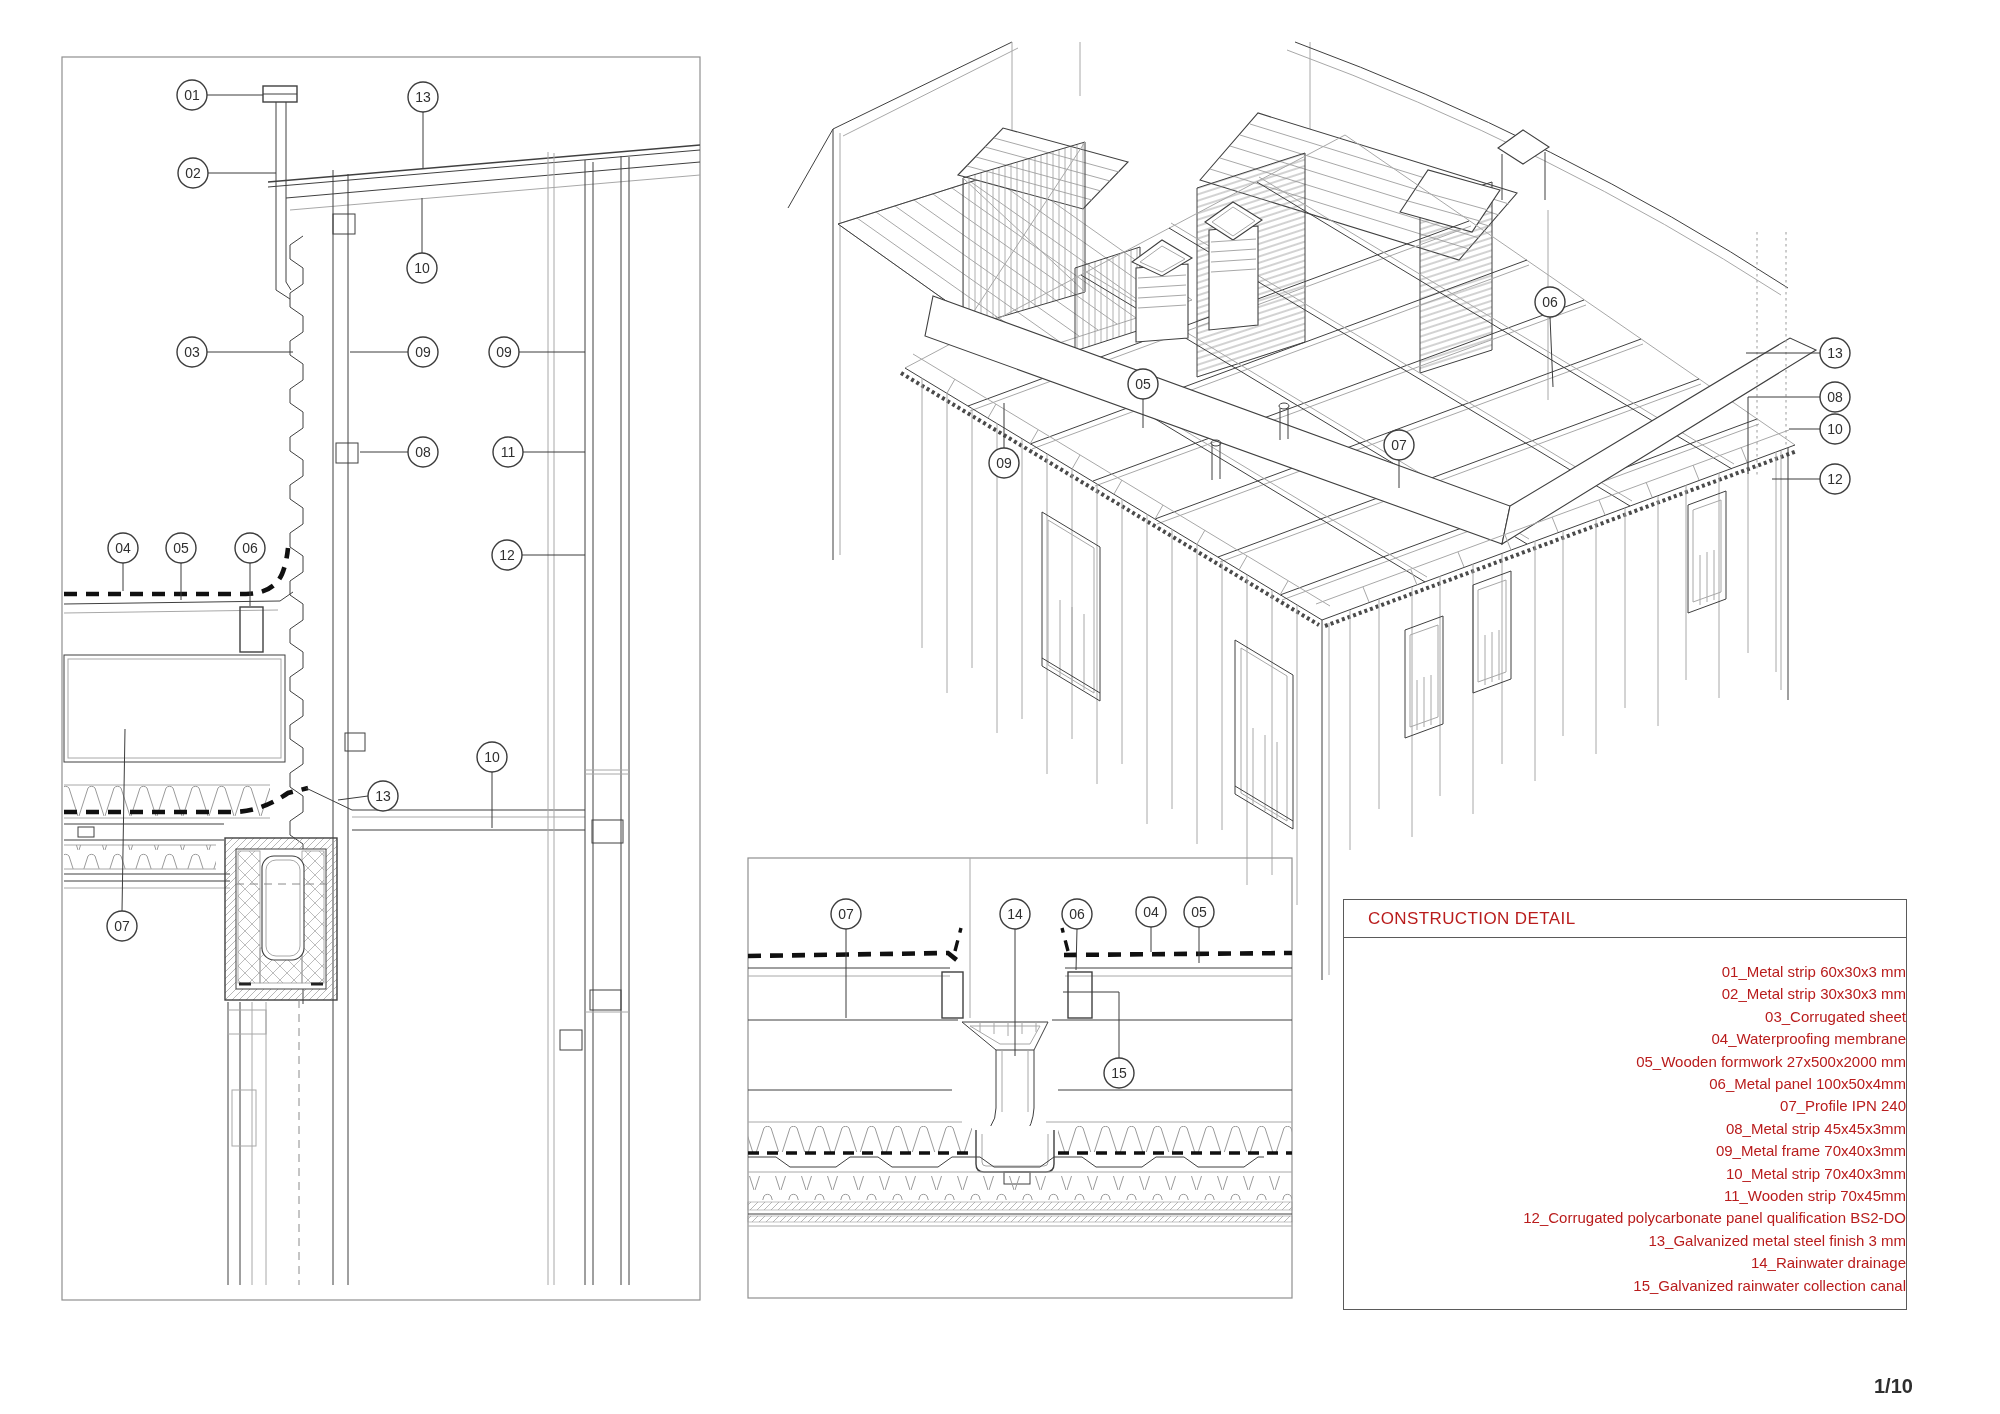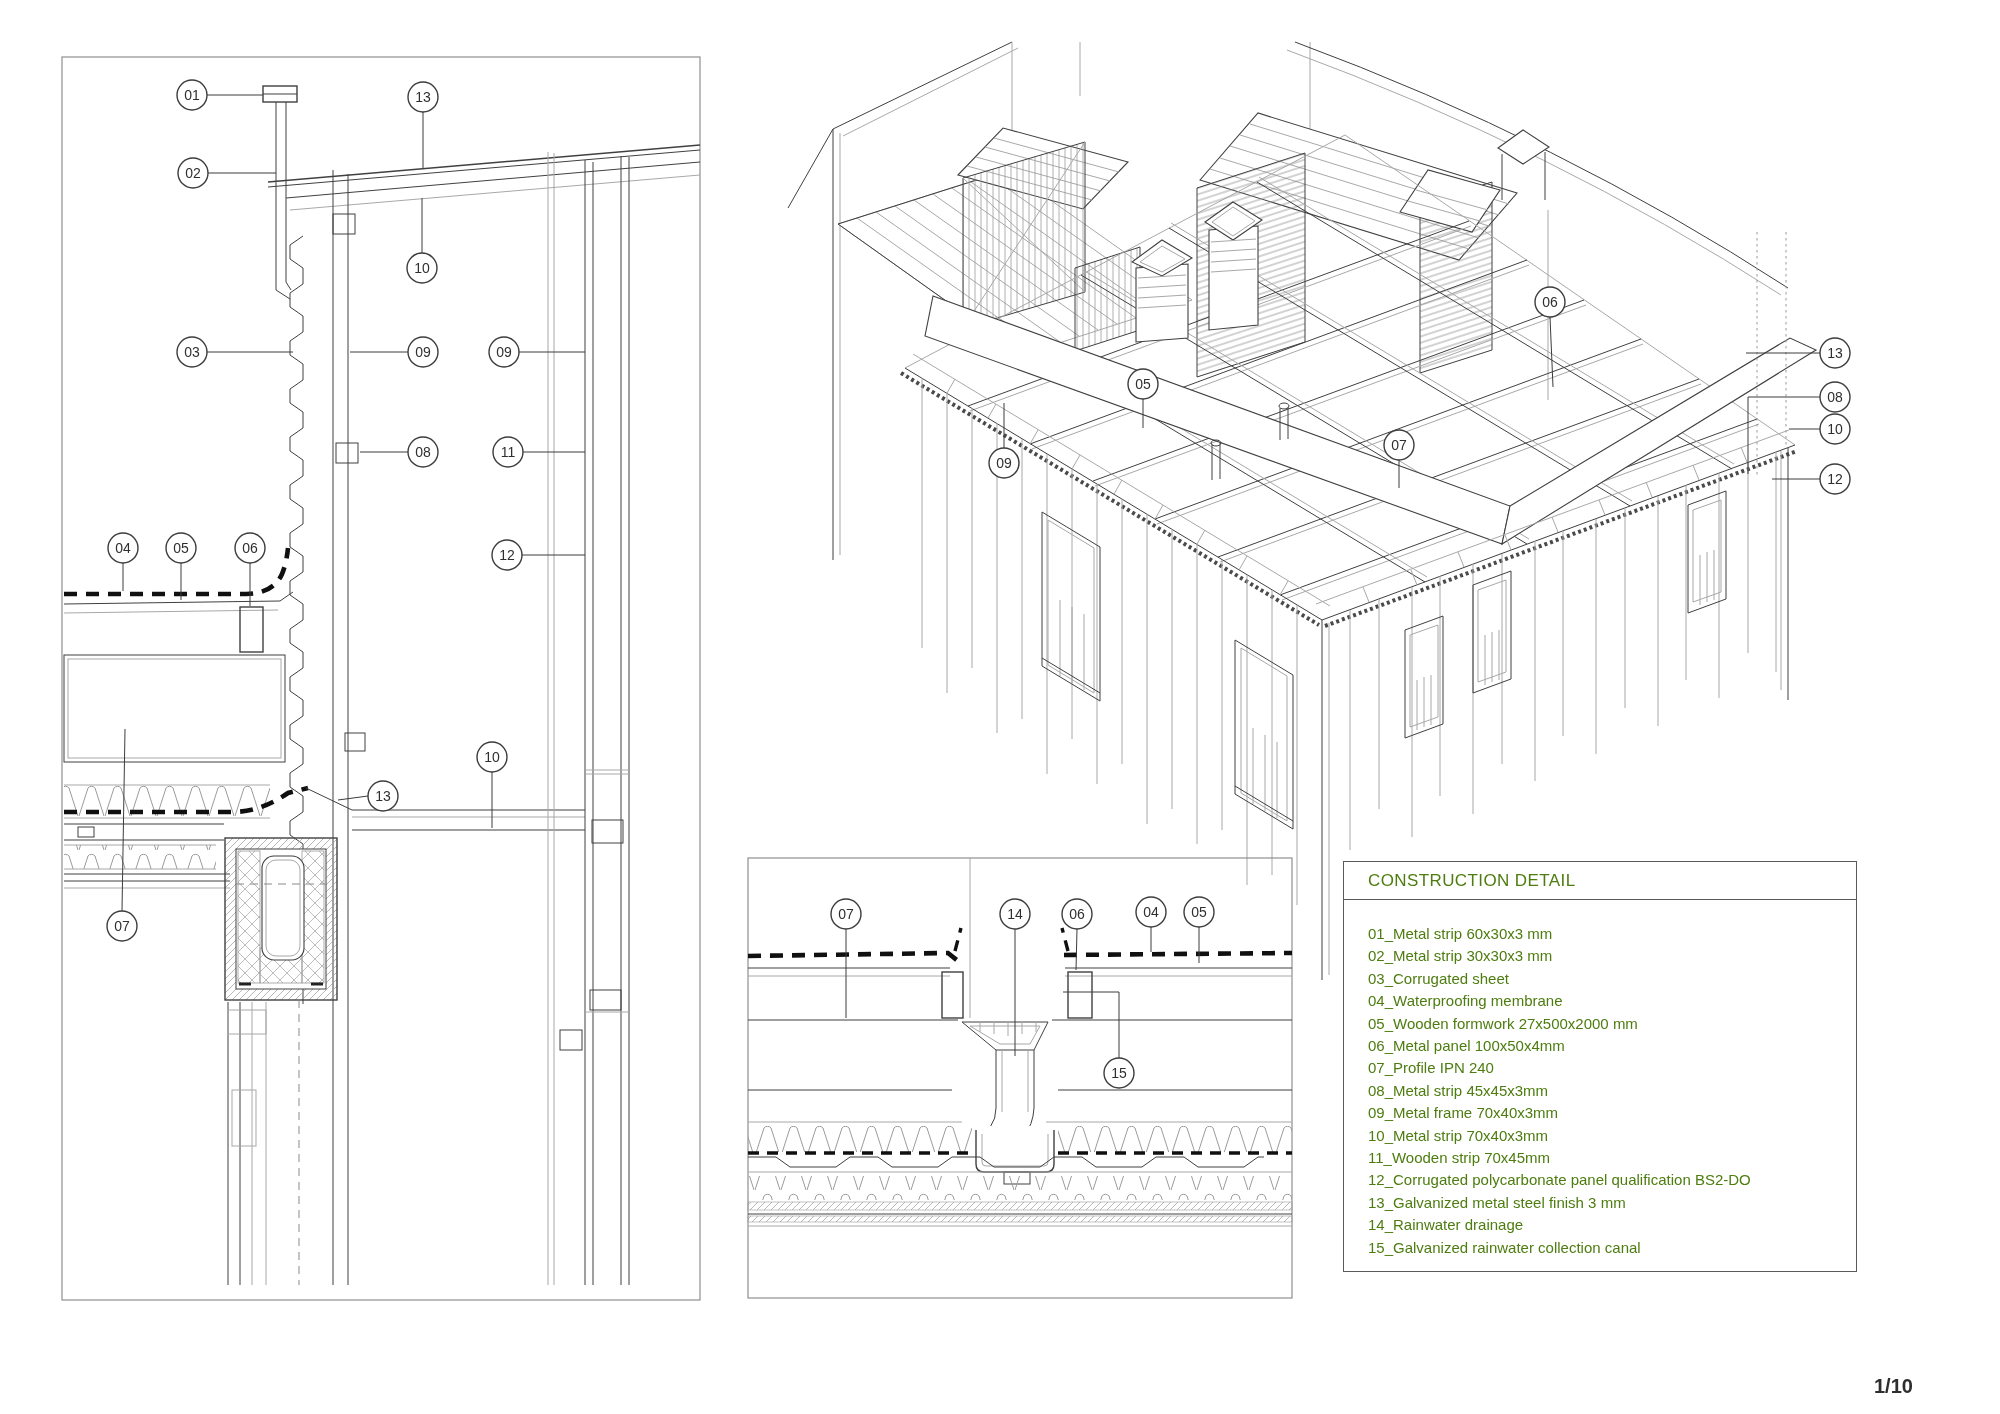--- a/index.html
+++ b/index.html
@@ -15,23 +15,23 @@
   .membs{fill:none;stroke:#101010;stroke-width:3.4;stroke-dasharray:11 8;}
   .dash{fill:none;stroke:#8a8a8a;stroke-width:1;stroke-dasharray:8 6;}
   .dot {fill:none;stroke:#9a9a9a;stroke-width:1;stroke-dasharray:2.5 3.5;}
   .serr{fill:none;stroke:#4a4a4a;stroke-width:4;stroke-dasharray:3 3;}
   .wfill{fill:#ffffff;stroke:#404040;stroke-width:1.1;}
   .wfillt{fill:#ffffff;stroke:#a8a8a8;stroke-width:1;}
   .callout-circle{fill:#ffffff;stroke:#3c3c3c;stroke-width:1.4;}
   .callout-text{font:14px "Liberation Sans",sans-serif;fill:#2f2f2f;text-anchor:middle;}
   .leader{fill:none;stroke:#3c3c3c;stroke-width:1;}
   
-  .legend{position:absolute;left:1343px;top:861px;width:514px;height:411px;border:1.5px solid #5a5a5a;background:#fff;color:#4d7c0f;box-sizing:border-box;}
+  .legend{position:absolute;left:1343px;top:899px;width:564px;height:411px;border:1.5px solid #5a5a5a;background:#fff;color:#b91c1c;box-sizing:border-box;}
   .legend-header{height:37px;border-bottom:1.5px solid #5a5a5a;display:flex;align-items:center;padding-left:24px;font-size:17px;letter-spacing:.4px;}
-  .legend-body{padding:23px 0 0 24px;}
+  .legend-body{padding:23px 0 0 24px;text-align:right;}
   .legend-item{font-size:15px;line-height:22.4px;white-space:nowrap;}
   .footer-title{position:absolute;left:1708px;top:1453px;font-size:20px;color:#2e2e2e;}
   .footer-page{position:absolute;left:1874px;top:1375px;font-size:20px;color:#2e2e2e;font-weight:bold;}
 </style>
 </head>
 <body>
 
 <div class="sheet">
 <svg width="2000" height="1414" viewBox="0 0 2000 1414">
   <defs>

